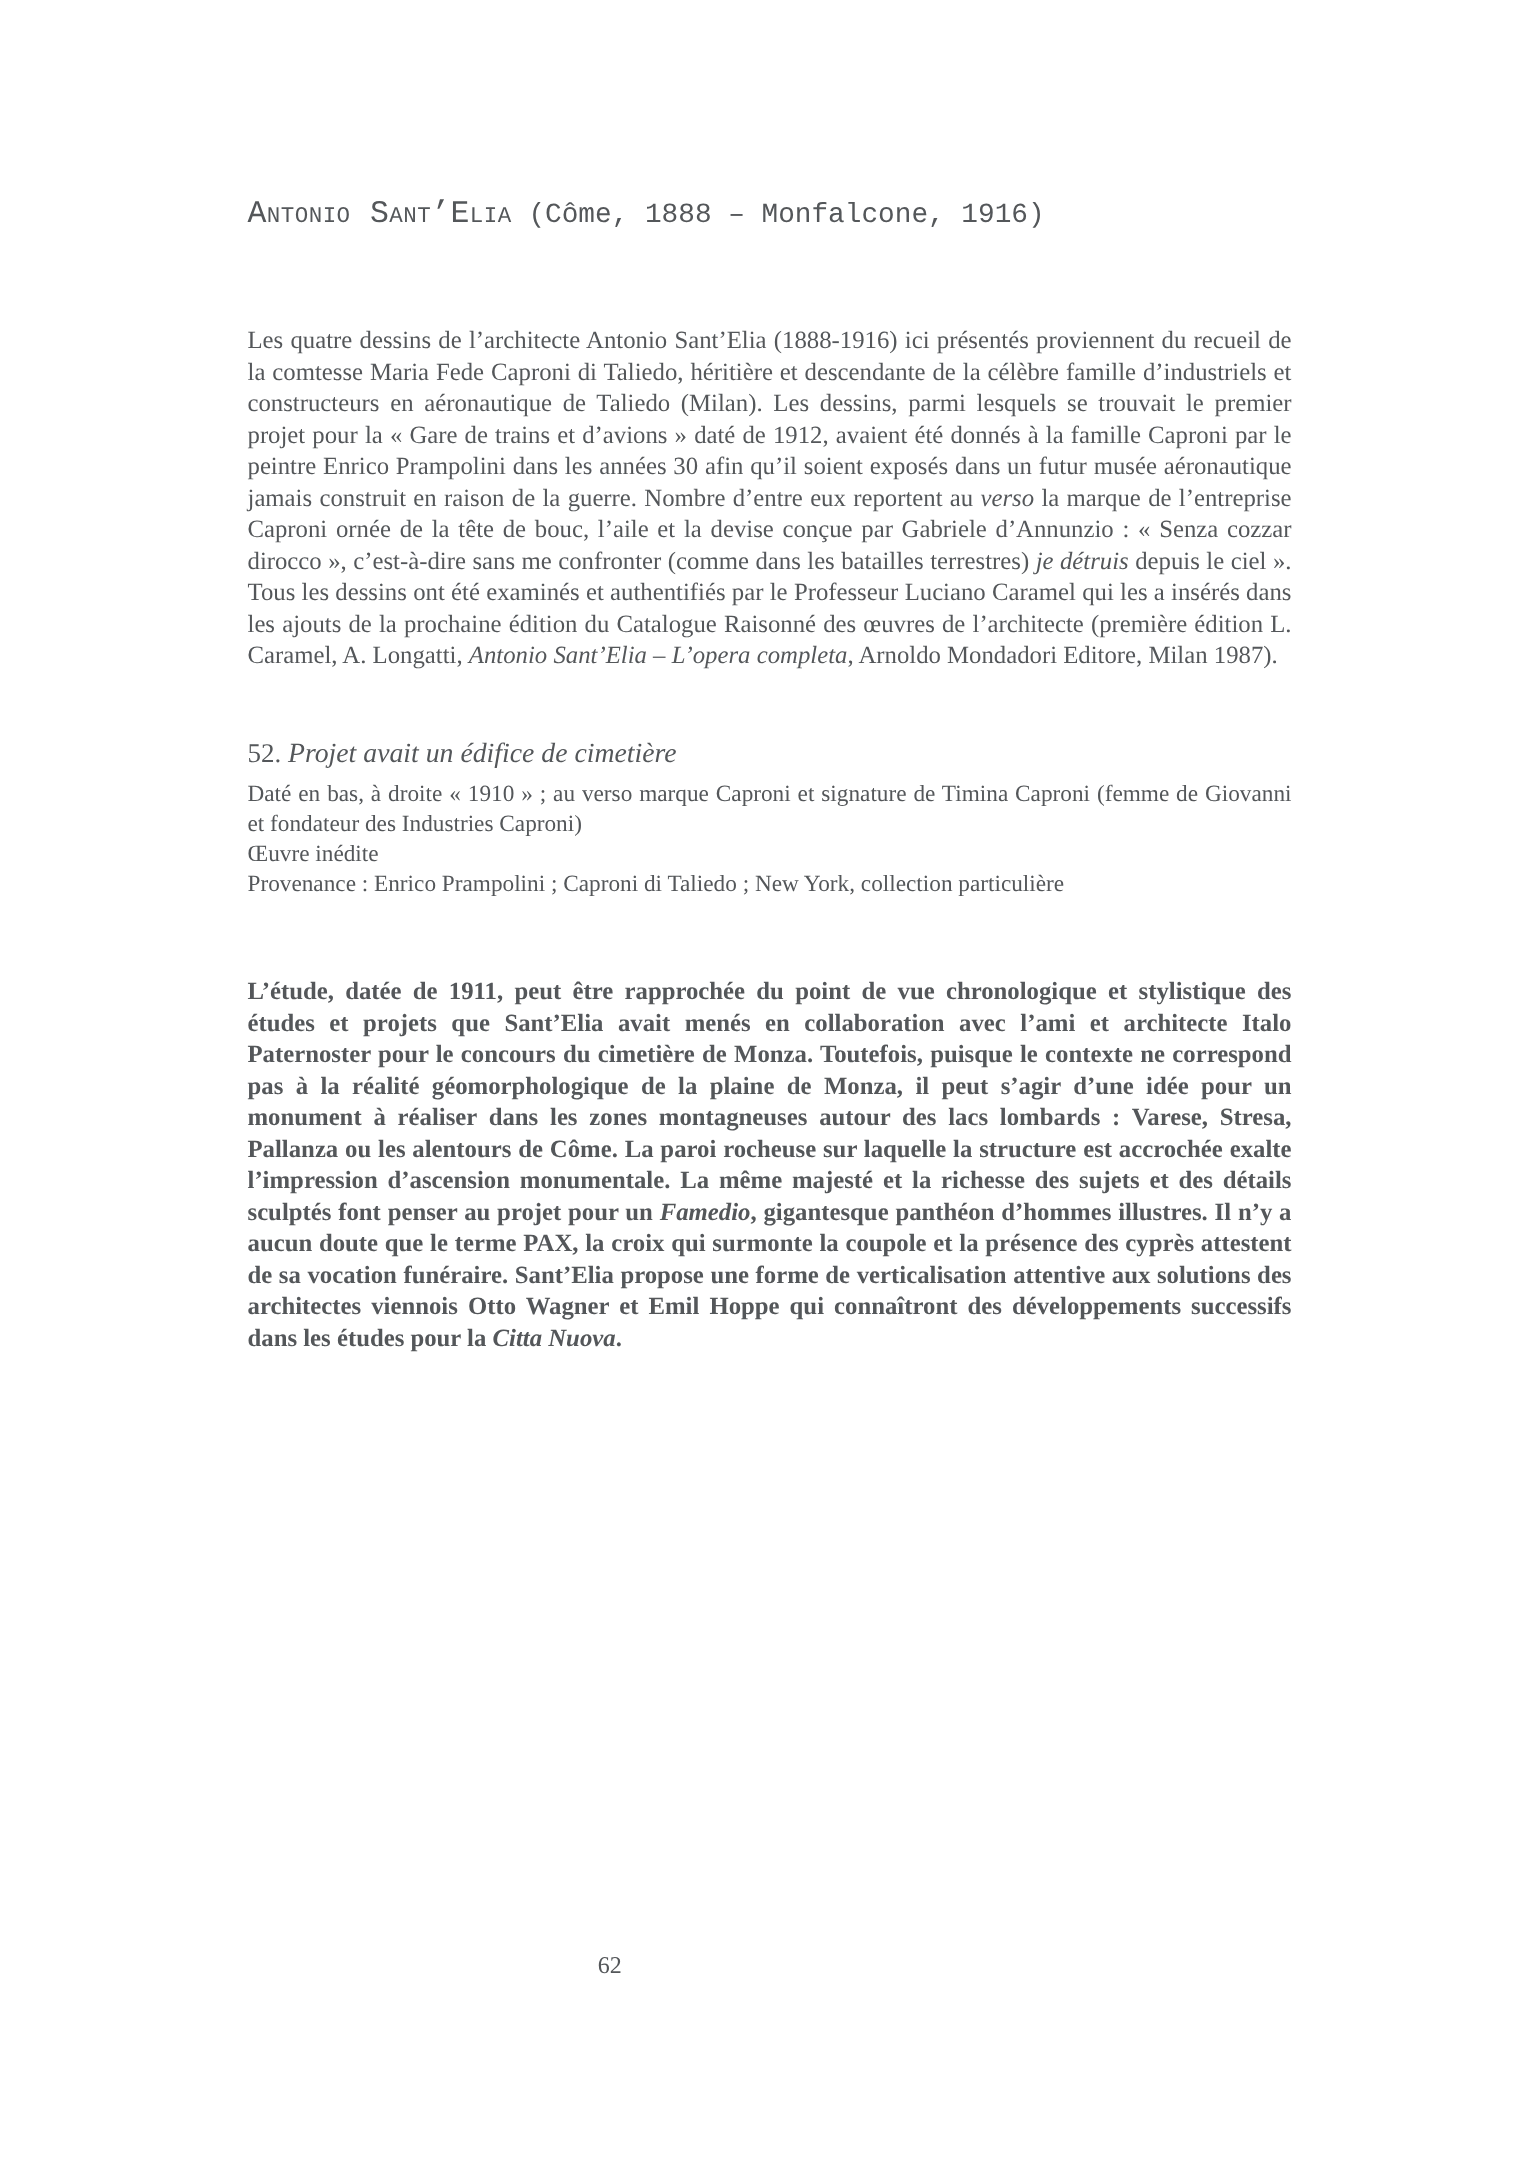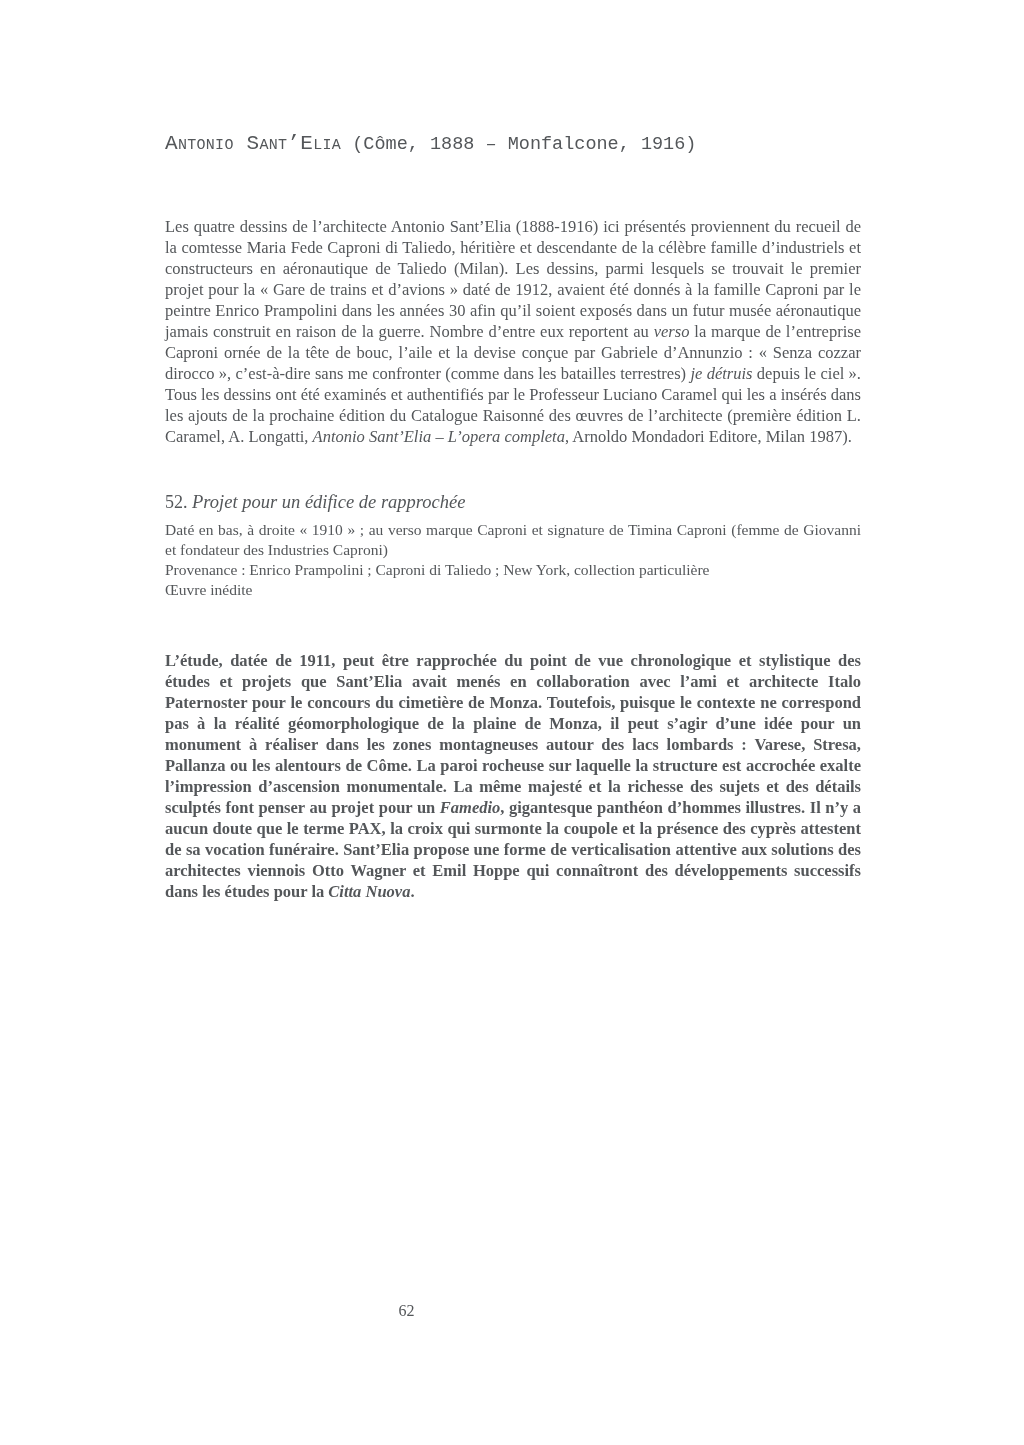--- a/index.html
+++ b/index.html
@@ -47,27 +47,27 @@
 
   <div class="col entry-header">
     <span class="artist-name">Antonio Sant’Elia</span>
     <span class="artist-dates">(Côme, 1888 – Monfalcone, 1916)</span>
   </div>
 
   <p class="col body-par intro"><span>Les quatre dessins de l’architecte Antonio Sant’Elia (1888-1916) ici présentés proviennent du recueil de la comtesse Maria Fede Caproni di Taliedo, héritière et descendante de la célèbre famille d’industriels et constructeurs en aéronautique de Taliedo (Milan). Les dessins, parmi lesquels se trouvait le premier projet pour la « Gare de trains et d’avions » daté de 1912, avaient été donnés à la famille Caproni par le peintre Enrico Prampolini dans les années 30 afin qu’il soient exposés dans un futur musée aéronautique jamais construit en raison de la guerre. Nombre d’entre eux reportent au </span><em>verso</em><span> la marque de l’entreprise Caproni ornée de la tête de bouc, l’aile et la devise conçue par Gabriele d’Annunzio : « Senza cozzar dirocco », c’est-à-dire sans me confronter (comme dans les batailles terrestres) </span><em>je détruis</em><span> depuis le ciel ». Tous les dessins ont été examinés et authentifiés par le Professeur Luciano Caramel qui les a insérés dans les ajouts de la prochaine édition du Catalogue Raisonné des œuvres de l’architecte (première édition L. Caramel, A. Longatti, </span><em>Antonio Sant’Elia – L’opera completa</em><span>, Arnoldo Mondadori Editore, Milan 1987).</span></p>
 
   <div class="col catalog-heading">
     <span class="cat-num">52.</span>
-    <span class="cat-title">Projet pour un édifice de rapprochée</span>
+    <span class="cat-title">Projet avait un édifice de cimetière</span>
   </div>
 
   <div class="col details">
     <p>Daté en bas, à droite « 1910 » ; au verso marque Caproni et signature de Timina Caproni (femme de Giovanni et fondateur des Industries Caproni)</p>
+    <p>Œuvre inédite</p>
     <p>Provenance : Enrico Prampolini ; Caproni di Taliedo ; New York, collection particulière</p>
-    <p>Œuvre inédite</p>
   </div>
 
   <p class="col body-par commentary"><span>L’étude, datée de 1911, peut être rapprochée du point de vue chronologique et stylistique des études et projets que Sant’Elia avait menés en collaboration avec l’ami et architecte Italo Paternoster pour le concours du cimetière de Monza. Toutefois, puisque le contexte ne correspond pas à la réalité géomorphologique de la plaine de Monza, il peut s’agir d’une idée pour un monument à réaliser dans les zones montagneuses autour des lacs lombards : Varese, Stresa, Pallanza ou les alentours de Côme. La paroi rocheuse sur laquelle la structure est accrochée exalte l’impression d’ascension monumentale. La même majesté et la richesse des sujets et des détails sculptés font penser au projet pour un </span><em>Famedio</em><span>, gigantesque panthéon d’hommes illustres. Il n’y a aucun doute que le terme PAX, la croix qui surmonte la coupole et la présence des cyprès attestent de sa vocation funéraire. Sant’Elia propose une forme de verticalisation attentive aux solutions des architectes viennois Otto Wagner et Emil Hoppe qui connaîtront des développements successifs dans les études pour la </span><em>Citta Nuova</em><span>.</span></p>
 
 
   <div class="page-number">62</div>
 
 </div>
 
 </body></html>

